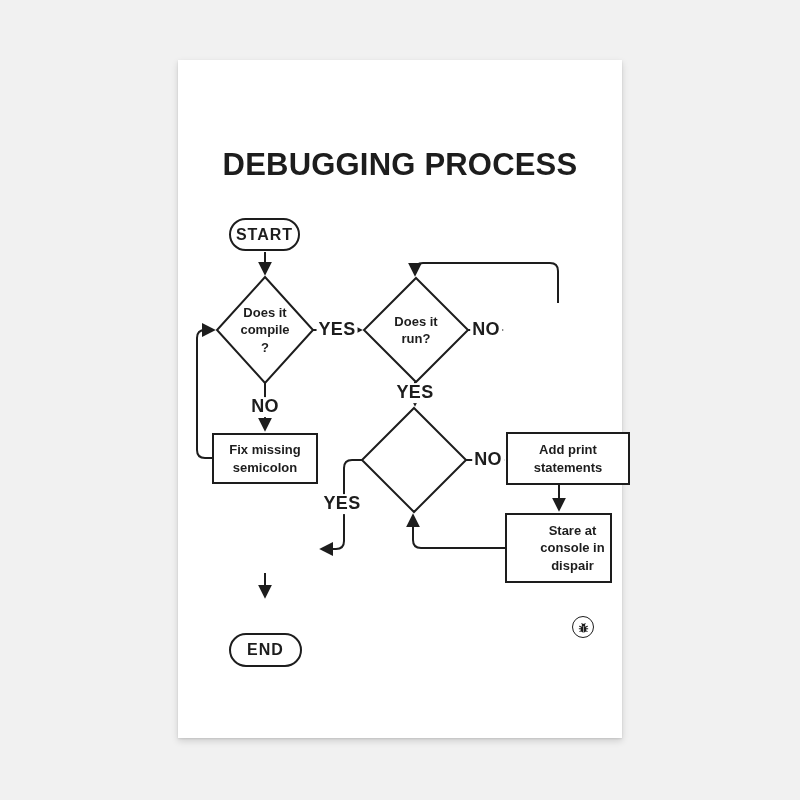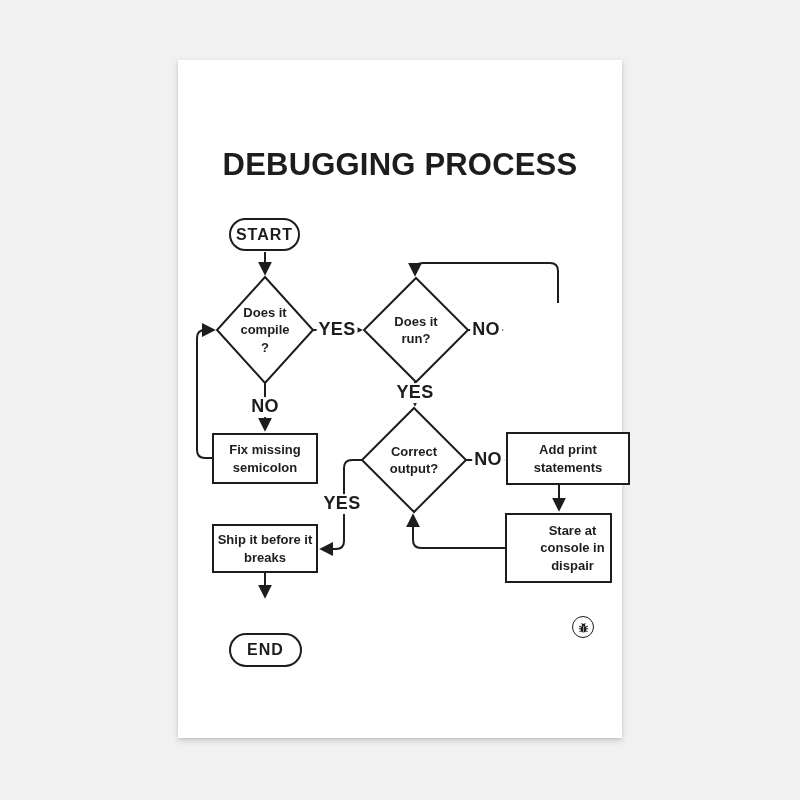--- a/index.html
+++ b/index.html
@@ -88,32 +88,28 @@
 compile
 ?</div>
 
   <div class="diamond-label" style="left:371px;top:295px;width:90px;height:70px;">Does it
 run?</div>
 
 
   <div class="node" style="left:212px;top:433px;width:106px;height:51px;">Fix missing
 semicolon</div>
 
-  <div class="diamond-label" style="left:369px;top:425px;width:90px;height:70px;">Correct
-output?</div>
 
   <div class="node" style="left:506px;top:432px;width:124px;height:53px;">Add print
 statements</div>
 
   <div class="node" style="left:505px;top:513px;width:107px;height:70px;padding-left:28px;">Stare at
 console in
 dispair</div>
 
-  <div class="node" style="left:212px;top:524px;width:106px;height:49px;">Ship it before it
-breaks</div>
 
   <div class="node pill" style="left:229px;top:600px;width:73px;height:34px;margin-top:33px;">END</div>
 
   <div class="edge-label" style="left:337px;top:330px;">YES</div>
   <div class="edge-label" style="left:486px;top:330px;">NO</div>
   <div class="edge-label" style="left:265px;top:407px;">NO</div>
   <div class="edge-label" style="left:415px;top:393px;">YES</div>
   <div class="edge-label" style="left:488px;top:460px;">NO</div>
   <div class="edge-label" style="left:342px;top:504px;">YES</div>
 

